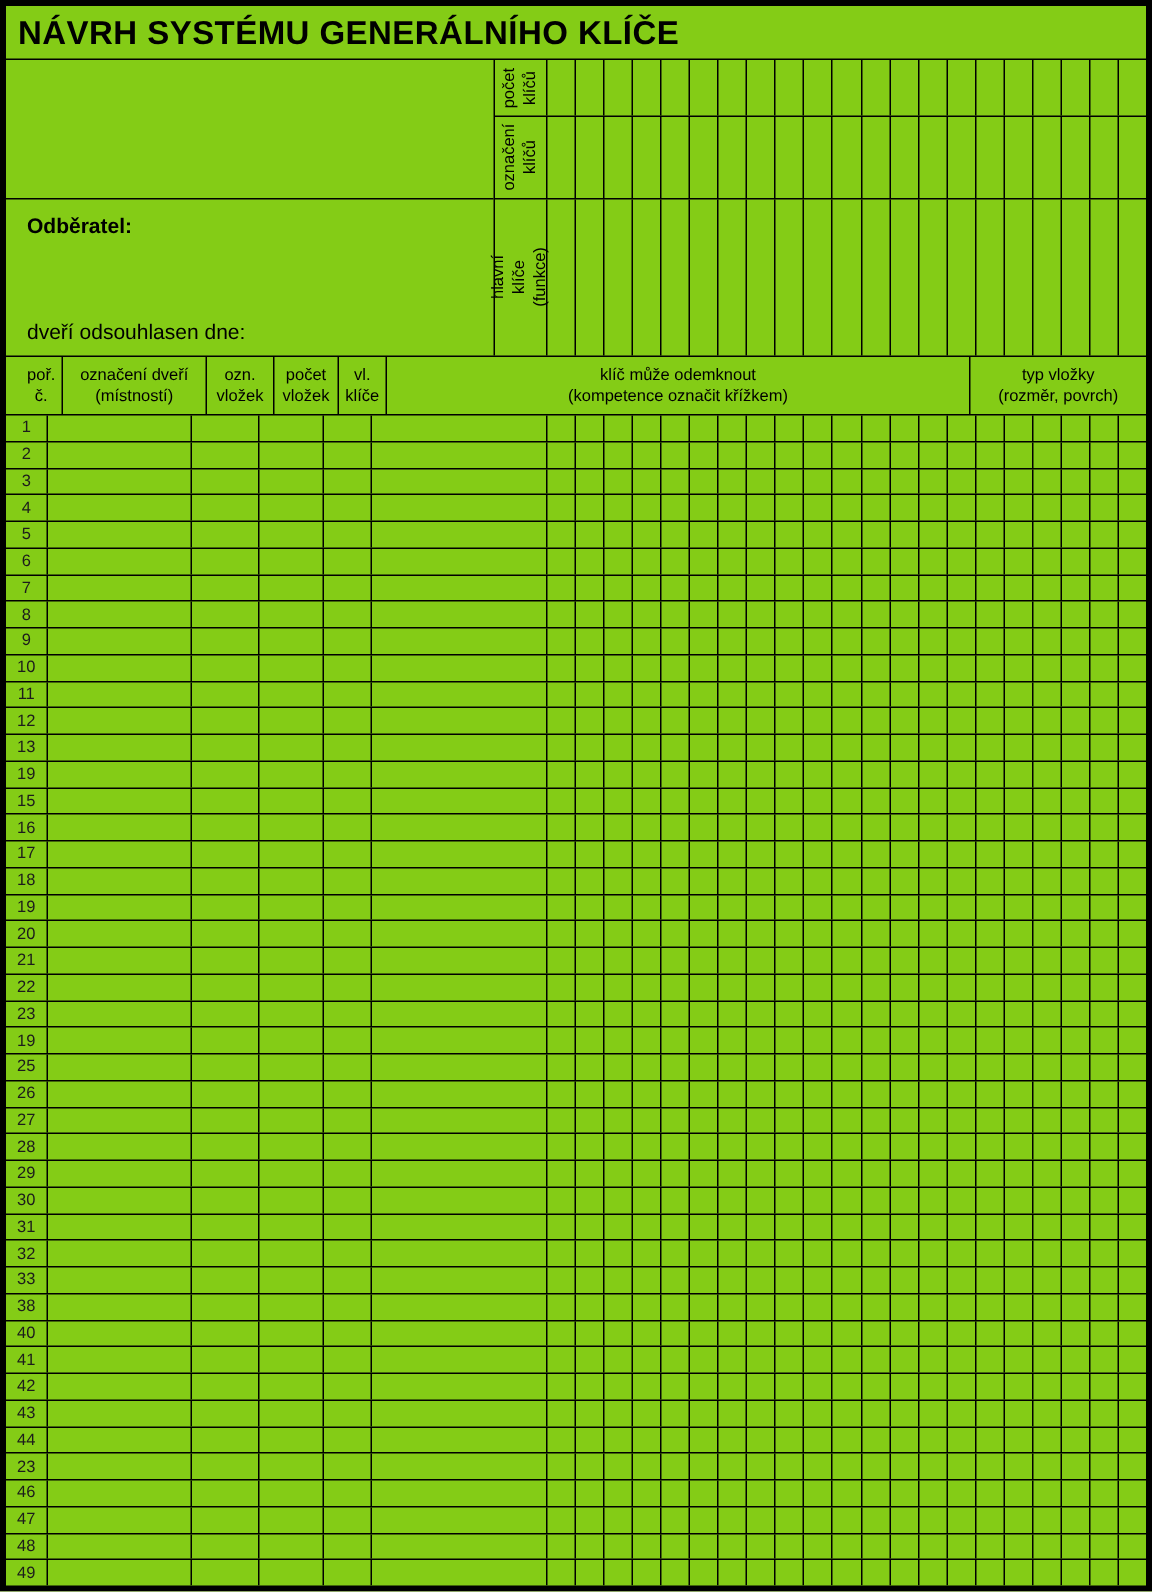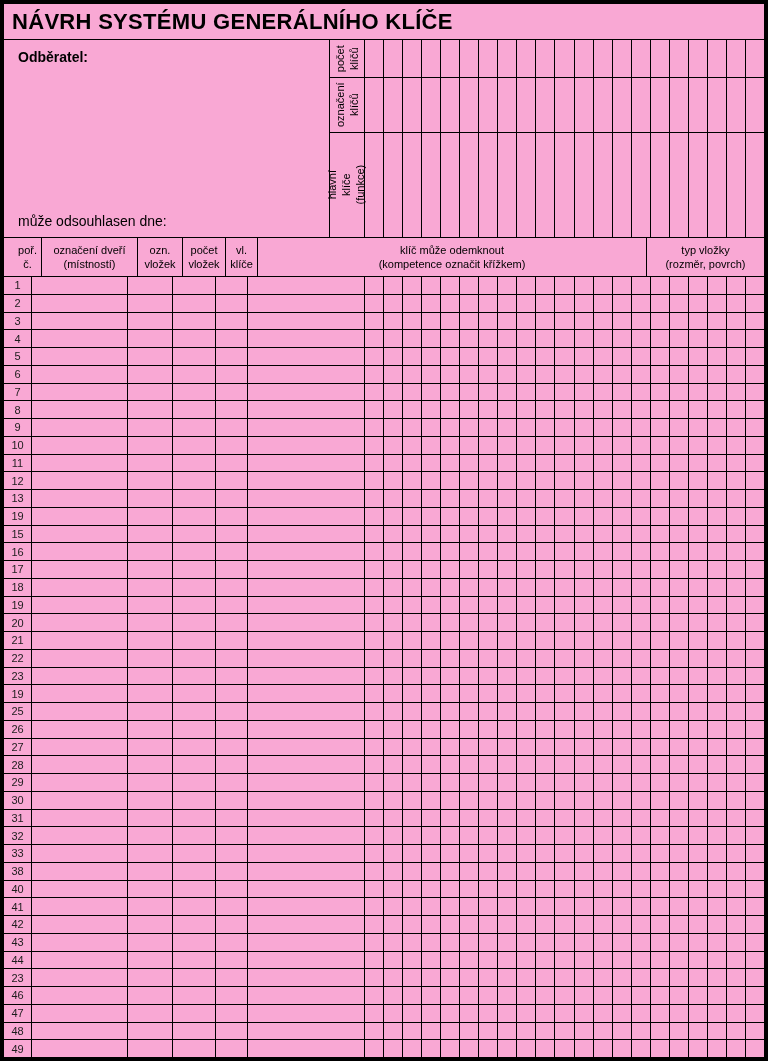--- a/index.html
+++ b/index.html
@@ -2,21 +2,21 @@
 <html><head>
 <meta charset="utf-8">
 <style>
   * { margin:0; padding:0; box-sizing:border-box; }
   html,body { background:#e8e8e8; }
   body { font-family:"Liberation Sans", sans-serif; color:#000; }
 
   .page {
     position:relative;
     width:768px; height:1061px;
-    background:#f9a8d4;
+    background:#84cc16;
     border:4px solid #000;
     display:flex; flex-direction:column;
     overflow:hidden;
   }
 
   
   .title-band {
     height:36px; border-bottom:1px solid #000;
     display:flex; align-items:center;
     flex:0 0 auto;
@@ -26,21 +26,21 @@
     padding-left:8px; white-space:nowrap;
   }
   .profil-wrap {
     margin-left:auto; align-self:flex-end;
     font-size:17px; white-space:nowrap;
     padding:0 2px 2px 0; overflow:hidden; max-width:230px;
   }
 
   
   .top-band { height:198px; border-bottom:1px solid #000; display:flex; flex:0 0 auto; }
-  .left-pane { width:326px; border-right:1px solid #000; display:flex; flex-direction:row; }
+  .left-pane { width:326px; border-right:1px solid #000; display:flex; flex-direction:column; }
   .blank-area { height:93px; border-bottom:1px solid #000; }
   .odb-area { flex:1; position:relative; }
   .odb-label { position:absolute; top:9px; left:14px; font-size:14px; font-weight:bold; }
   .plan-label { position:absolute; bottom:8px; left:14px; font-size:14px; }
 
   .right-pane { flex:1; display:flex; flex-direction:column; }
   .grow { display:flex; }
   .grow.bordered { border-bottom:1px solid #000; }
   .r-pocet { height:38px; }
   .r-oznaceni { height:55px; }
@@ -97,21 +97,21 @@
 
   <div class="title-band">
     <div class="form-title">NÁVRH SYSTÉMU GENERÁLNÍHO KLÍČE</div>
   </div>
 
   <div class="top-band">
     <div class="left-pane">
       <div class="blank-area"></div>
       <div class="odb-area">
         <div class="odb-label">Odběratel:</div>
-        <div class="plan-label">může odsouhlasen dne:</div>
+        <div class="plan-label">dveří odsouhlasen dne:</div>
       </div>
     </div>
     <div class="right-pane">
       <div class="grow bordered r-pocet">
         <div class="vcell">
           <span class="vtext">počet
 klíčů</span>
         </div>
         <div class="gcells">
             <div class="gcell"></div>

